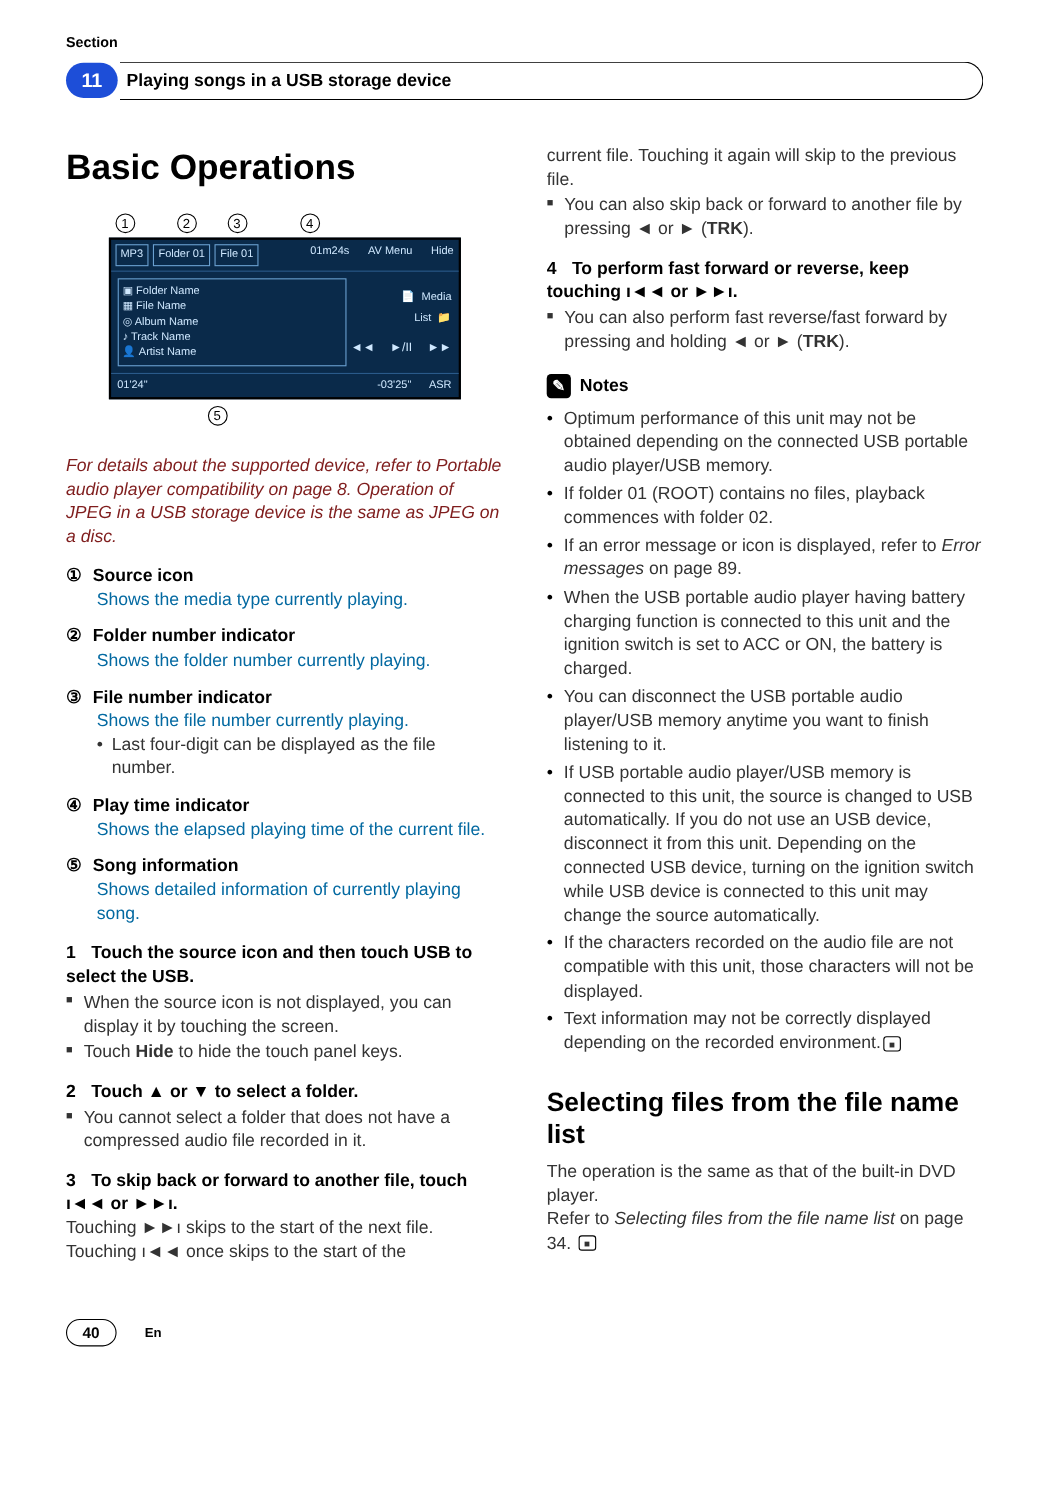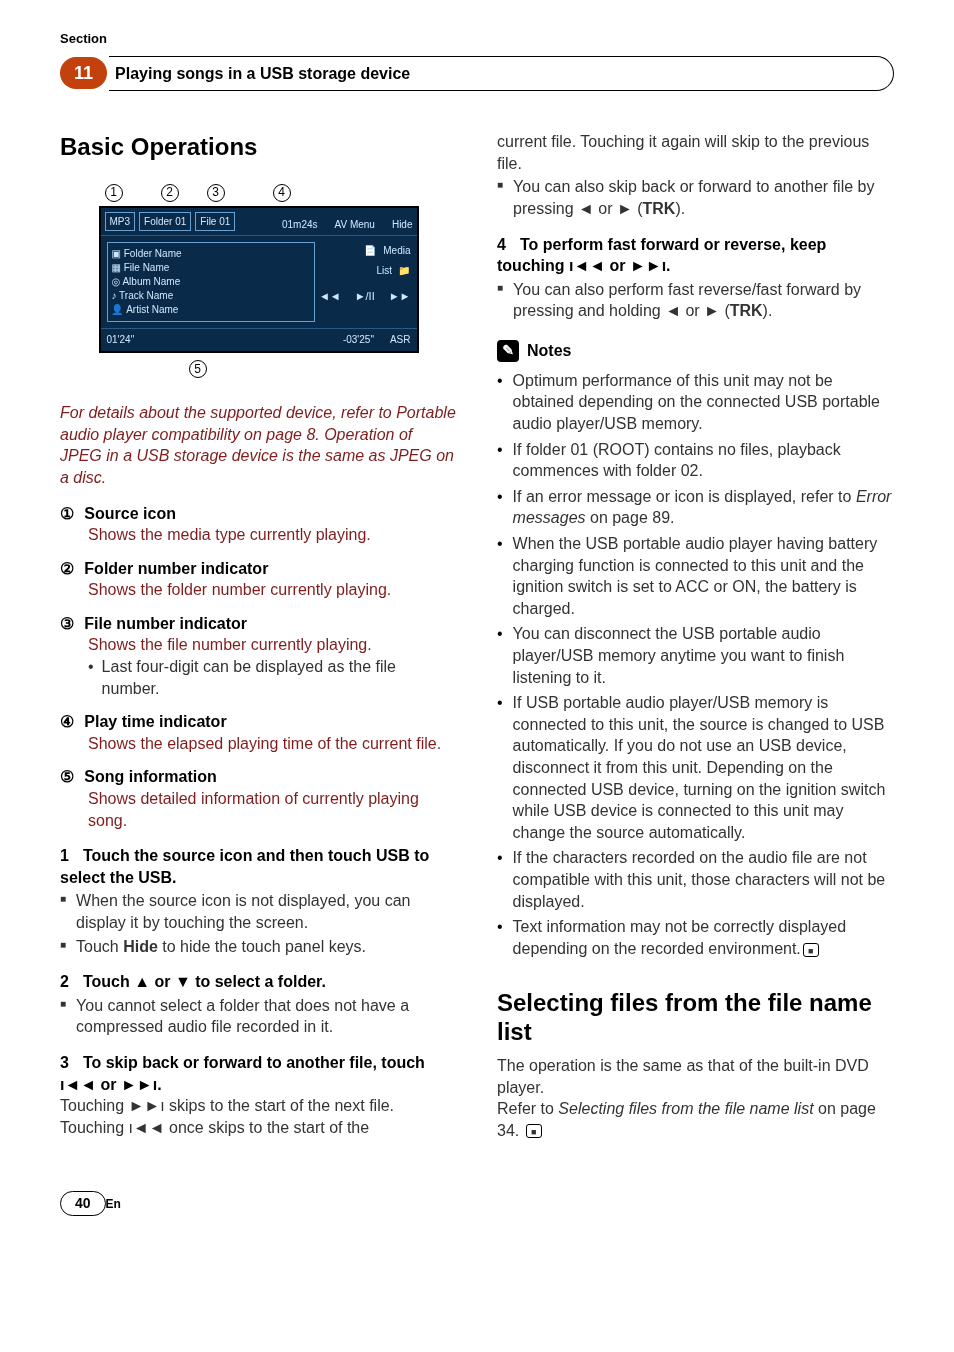--- a/index.html
+++ b/index.html
@@ -9,21 +9,21 @@
     background: #fff;
     width: 954px;
     margin: 0 auto;
     padding: 30px 60px 40px 60px;
     font-size: 16px;
     line-height: 1.35;
   }
   .section-label { font-weight: bold; font-size: 13px; margin-left: 0; }
   .header-row { display: flex; align-items: center; margin-top: 8px; }
   .chapter-pill {
-    background: #c2410c; color: #fff;
+    background: #1d4ed8; color: #fff;
     border-radius: 16px;
     padding: 4px 14px;
     font-weight: bold;
     font-size: 18px;
     margin-right: 12px;
   }
   .chapter-title {
     font-weight: bold;
     font-size: 16px;
     flex: 1;
@@ -32,21 +32,21 @@
     border-radius: 0 20px 20px 0;
     padding: 6px 20px 6px 6px;
     margin-left: -10px;
   }
   .columns {
     display: flex;
     gap: 40px;
     margin-top: 40px;
   }
   .col { flex: 1; min-width: 0; }
-  h1.h-main { font-size: 24px; font-weight: 900; margin-bottom: 20px; }
+  h1.h-main { font-size: 32px; font-weight: 900; margin-bottom: 20px; }
   h2.h-sub { font-size: 24px; font-weight: 900; margin-top: 30px; margin-bottom: 8px; line-height: 1.2; }
   .screenshot {
     width: 320px;
     margin: 0 auto 20px auto;
   }
   .callouts-top { display: flex; gap: 0; font-size: 13px; padding-left: 4px; margin-bottom: 4px; }
   .callout-num {
     display: inline-flex; align-items: center; justify-content: center;
     width: 18px; height: 18px; border: 1px solid #000; border-radius: 50%;
     font-size: 12px;
@@ -57,37 +57,37 @@
   .ct4 { margin-left: 48px; }
   .screen-body {
     background: #0a2a4a;
     color: #cfe8ff;
     font-family: "Arial Narrow", Arial, sans-serif;
     font-size: 11px;
     border: 2px solid #000;
     padding: 0;
   }
   .sb-top {
-    display: flex; align-items: flex-end; gap: 0;
+    display: flex; align-items: flex-start; gap: 0;
     border-bottom: 1px solid #2a5a8a;
     padding: 4px 4px;
   }
   .sb-box { border: 1px solid #6aa0d0; padding: 2px 4px; margin-right: 4px; font-size: 10px; }
   .sb-right { margin-left: auto; display: flex; gap: 17px; font-size: 10px; }
-  .sb-mid { display: flex; padding: 6px; gap: 4px; }
+  .sb-mid { display: flex; padding: 6px; gap: 4px; align-items: center; }
   .sb-info { flex: 1; border: 1px solid #6aa0d0; padding: 4px; font-size: 10px; line-height: 1.4; }
   .sb-side { display: flex; flex-direction: column; align-items: flex-end; gap: 6px; font-size: 10px; padding-top: 2px; }
   .sb-side-row { display: flex; gap: 6px; align-items: center; }
   .sb-icons { display: flex; gap: 14px; font-size: 11px; margin-top: 6px; }
   .sb-bot { display: flex; padding: 4px 6px; border-top: 1px solid #2a5a8a; font-size: 10px; }
   .callouts-bot { text-align: left; padding-left: 90px; margin-top: 4px; }
   .italic-note { font-style: italic; color: #7f1d1d; margin: 24px 0 14px 0; }
   .def-item { margin-bottom: 12px; }
   .def-head { display: flex; gap: 10px; font-weight: bold; }
-  .def-body { margin-left: 28px; font-weight: normal; color: #7f1d1d; }
+  .def-body { margin-left: 28px; font-weight: normal; color: #0369a1; }
   .sub-bullet { margin-left: 28px; display: flex; gap: 8px; color: #333; }
   .step { margin-top: 14px; }
   .step-head { font-weight: bold; }
   .step-head .num { margin-right: 14px; }
   .step-note { display: flex; gap: 10px; color: #333; margin-top: 2px; }
   .sq { font-size: 10px; line-height: 1.8; }
   .notes-head {
     display: flex; align-items: center; gap: 8px;
     margin-top: 18px; margin-bottom: 8px; font-weight: bold;
   }
@@ -97,21 +97,21 @@
     border-radius: 4px; font-size: 14px;
   }
   ul.notes { list-style: none; padding: 0; }
   ul.notes > li { display: flex; gap: 10px; color: #333; margin-bottom: 4px; justify-content: center; }
   ul.notes > li::before { content: "•"; color: #000; }
   .endmark {
     display: inline-block; border: 1px solid #000; border-radius: 3px;
     width: 16px; height: 14px; font-size: 9px; text-align: center; line-height: 14px;
     margin-left: 2px; vertical-align: middle;
   }
-  .footer { display: flex; align-items: center; gap: 0; margin-top: 50px; }
+  .footer { display: flex; align-items: center; gap: 26px; margin-top: 50px; }
   .page-pill {
     border: 1px solid #000; border-radius: 14px;
     padding: 2px 14px; font-weight: bold; font-size: 14px;
   }
   .lang { font-weight: bold; font-size: 12px; }
 </style>
 </head>
 <body>
 
 <div class="section-label">Section</div>

